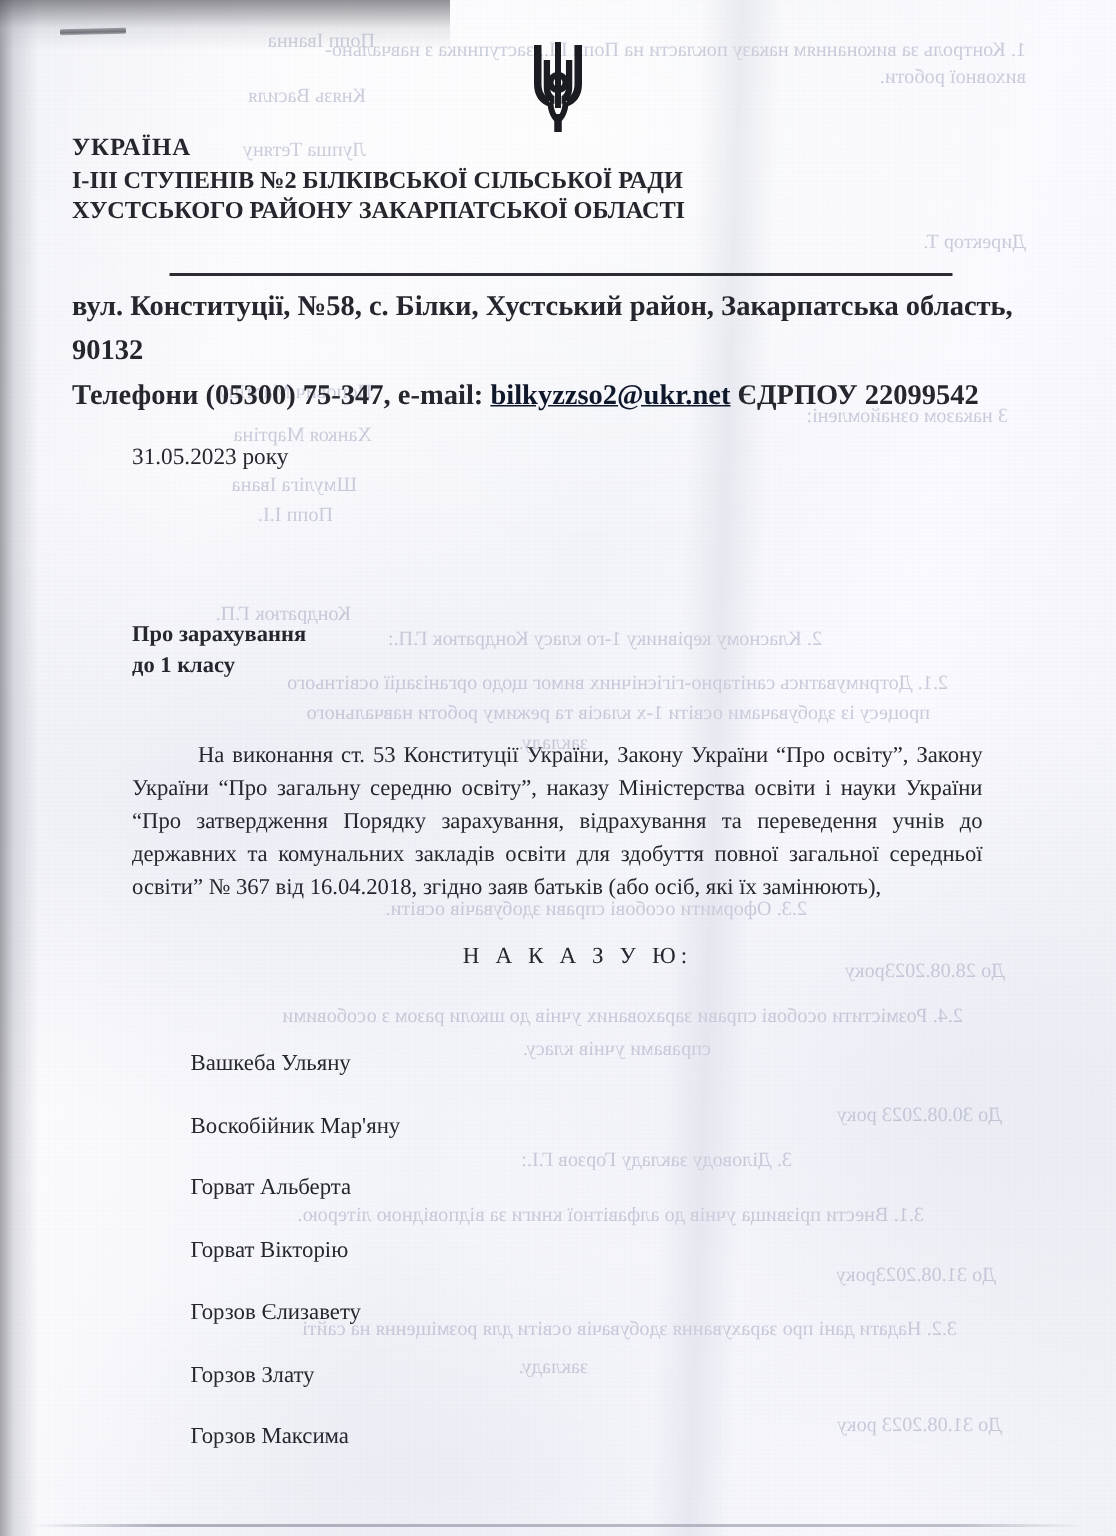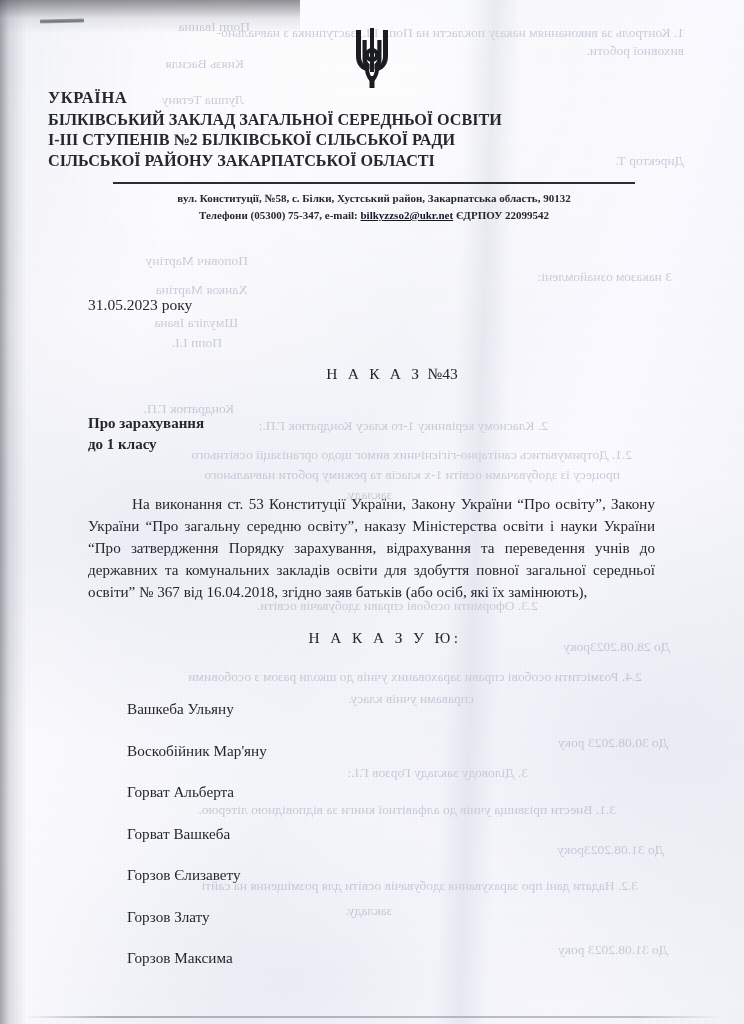--- a/index.html
+++ b/index.html
@@ -137,22 +137,21 @@
     top: 182px;
     width: 522px;
     height: 0;
     border-top: 2px solid #2c2c34;
   }
 
   .contact {
     position: absolute;
     left: 48px; right: 44px;
     top: 190px;
-    text-align: center;
-    font-size: 11px;
+    font-size: 19px;
     font-weight: bold;
     line-height: 1.55;
   }
   .email {
     color: #0f172a;
     text-decoration: underline;
   }
 
   .docdate {
     position: absolute;
@@ -279,53 +278,51 @@
           <path d="M22 22 c-4 0 -7 3 -7 7 s3 7 7 7 s7 -3 7 -7 s-3 -7 -7 -7 z m0 4 c1.7 0 3 1.3 3 3 s-1.3 3 -3 3 s-3 -1.3 -3 -3 s1.3 -3 3 -3 z"></path>
           <path d="M15 42 c0 7 3 12 7 15 c4 -3 7 -8 7 -15 h-4 c0 4.5 -1.3 7.5 -3 9.4 c-1.7 -1.9 -3 -4.9 -3 -9.4 z"></path>
           <rect x="19.5" y="50" width="5" height="12"></rect>
         </g>
       </svg>
     </div>
 
     <div class="org-block">
       <div class="country">УКРАЇНА</div>
       <div class="org-name">
-        <div>БІЛКІВСЬКИЙ ЗАКЛАД ЗАГАЛЬНОЇ СЕРЕДНЬОЇ ОСВІТИ</div>
         <div>І-ІІІ СТУПЕНІВ №2 БІЛКІВСЬКОЇ СІЛЬСЬКОЇ РАДИ</div>
-        <div>СІЛЬСЬКОЇ РАЙОНУ ЗАКАРПАТСЬКОЇ ОБЛАСТІ</div>
+        <div>ХУСТСЬКОГО РАЙОНУ ЗАКАРПАТСЬКОЇ ОБЛАСТІ</div>
       </div>
     </div>
 
     <div class="rule"></div>
 
     <div class="contact">
       <div>вул. Конституції, №58, с. Білки, Хустський  район, Закарпатська область, 90132</div>
       <div><span>Телефони (05300) 75-347, e-mail: </span><a class="email" href="#">bilkyzzso2@ukr.net</a><span>  ЄДРПОУ 22099542</span></div>
     </div>
 
     <div class="docdate">31.05.2023 року</div>
 
-    <div class="order-title"><span>Н А К А З</span> <span class="order-no">№43</span></div>
 
     <div class="subject">
       <div>Про зарахування</div>
       <div>до 1 класу</div>
     </div>
 
     <div class="body-par">На виконання ст. 53 Конституції України, Закону України “Про освіту”, Закону України “Про загальну середню освіту”, наказу Міністерства освіти і науки України “Про затвердження Порядку зарахування, відрахування та переведення учнів до державних та комунальних закладів освіти для здобуття повної загальної середньої освіти” № 367 від 16.04.2018, згідно заяв батьків (або осіб, які їх замінюють),</div>
 
     <div class="decree">Н А К А З У Ю:</div>
 
 
     <div class="names">
       <ul id="students-list">
           <li>Вашкеба Ульяну</li>
           <li>Воскобійник Мар'яну</li>
           <li>Горват Альберта</li>
-          <li>Горват Вашкеба</li>
+          <li>Горват Вікторію</li>
           <li>Горзов Єлизавету</li>
           <li>Горзов Злату</li>
           <li>Горзов Максима</li>
         </ul>
     </div>
   </div>
 
   <div class="scan-edge-left"></div>
   <div class="scan-edge-top"></div>
   <div class="staple"></div>

